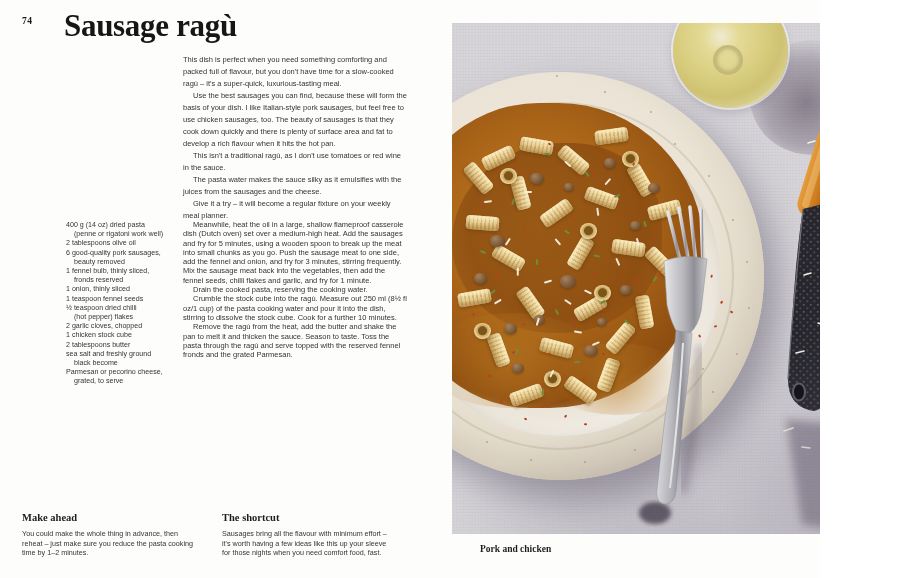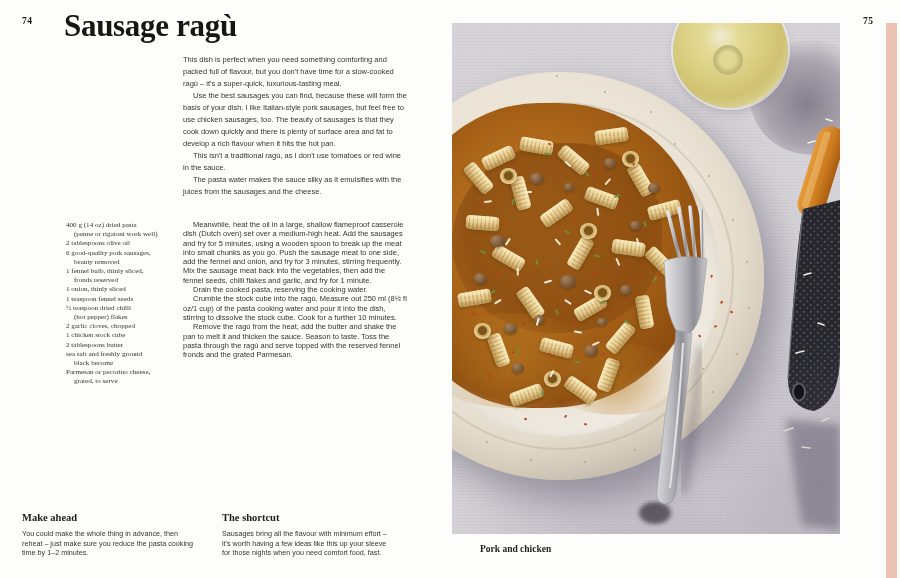--- a/index.html
+++ b/index.html
@@ -1,35 +1,35 @@
 <!DOCTYPE html>
 <html><head>
 <meta charset="utf-8">
 <style>
   html,body{margin:0;padding:0;background:#ffffff;}
-  .spread{position:relative;width:900px;height:578px;background:#fdfdfc;overflow:hidden;
+  .spread{position:relative;width:820px;height:578px;background:#fdfdfc;overflow:hidden;
           font-family:"Liberation Sans","DejaVu Sans",sans-serif;color:#343432;}
 
   .abs{position:absolute;}
   .pagenum{font-family:"Liberation Serif","DejaVu Serif",serif;font-weight:bold;font-size:9.5px;color:#1d1d1b;letter-spacing:.4px;}
   .title{font-family:"Liberation Serif","DejaVu Serif",serif;font-weight:bold;font-size:31px;letter-spacing:-.3px;color:#161614;}
 
   
   .meta{left:66px;top:55px;width:130px;}
   .meta-row{display:flex;line-height:10.1px;font-size:7.5px;}
   .meta-label{width:39px;font-family:"Liberation Serif","DejaVu Serif",serif;font-weight:bold;font-size:7.8px;color:#1d1d1b;}
 
   
   .intro{left:183px;top:54px;width:224px;font-size:7.5px;line-height:12px;}
   .method{left:183px;top:220px;width:224px;font-size:7.5px;line-height:9.3px;}
   .intro p,.method p{margin:0;}
   .intro p.ind,.method p.ind{text-indent:10px;}
 
   .ingredients{left:66px;top:221px;width:122px;font-size:7.1px;line-height:9.2px;}
-  .ing{white-space:nowrap;font-family:Liberation Serif, serif;}
+  .ing{white-space:nowrap;}
   .ing.ind{padding-left:8px;}
 
   .note{width:176px;}
   .note h3{margin:0;font-family:Liberation Serif, serif;font-weight:bold;font-size:10.5px;color:#1d1d1b;}
   .note p{margin:6px 0 0 0;font-size:7.2px;line-height:9.6px;}
 
   .caption{font-family:"Liberation Serif","DejaVu Serif",serif;font-weight:bold;font-size:9.5px;color:#1d1d1b;}
 
   .tab-strip{left:886px;top:23px;width:11px;height:555px;}
 
@@ -82,20 +82,21 @@
 
   <div class="abs pagenum" style="left:22px;top:16px;">74</div>
   <h1 class="abs title" style="left:64px;top:8px;margin:0;">Sausage ragù</h1>
 
 
   <div class="abs intro">
       <p>This dish is perfect when you need something comforting and packed full of flavour, but you don't have time for a slow-cooked ragù – it's a super-quick, luxurious-tasting meal.</p>
       <p class="ind">Use the best sausages you can find, because these will form the basis of your dish. I like Italian-style pork sausages, but feel free to use chicken sausages, too. The beauty of sausages is that they cook down quickly and there is plenty of surface area and fat to develop a rich flavour when it hits the hot pan.</p>
       <p class="ind">This isn't a traditional ragù, as I don't use tomatoes or red wine in the sauce.</p>
       <p class="ind">The pasta water makes the sauce silky as it emulsifies with the juices from the sausages and the cheese.</p>
+      <p class="ind">Give it a try – it will become a regular fixture on your weekly meal planner.</p>
     </div>
 
   <div class="abs ingredients">
       <div class="ing">400 g (14 oz) dried pasta</div>
       <div class="ing ind">(penne or rigatoni work well)</div>
       <div class="ing">2 tablespoons olive oil</div>
       <div class="ing">6 good-quality pork sausages,</div>
       <div class="ing ind">beauty removed</div>
       <div class="ing">1 fennel bulb, thinly sliced,</div>
       <div class="ing ind">fronds reserved</div>

